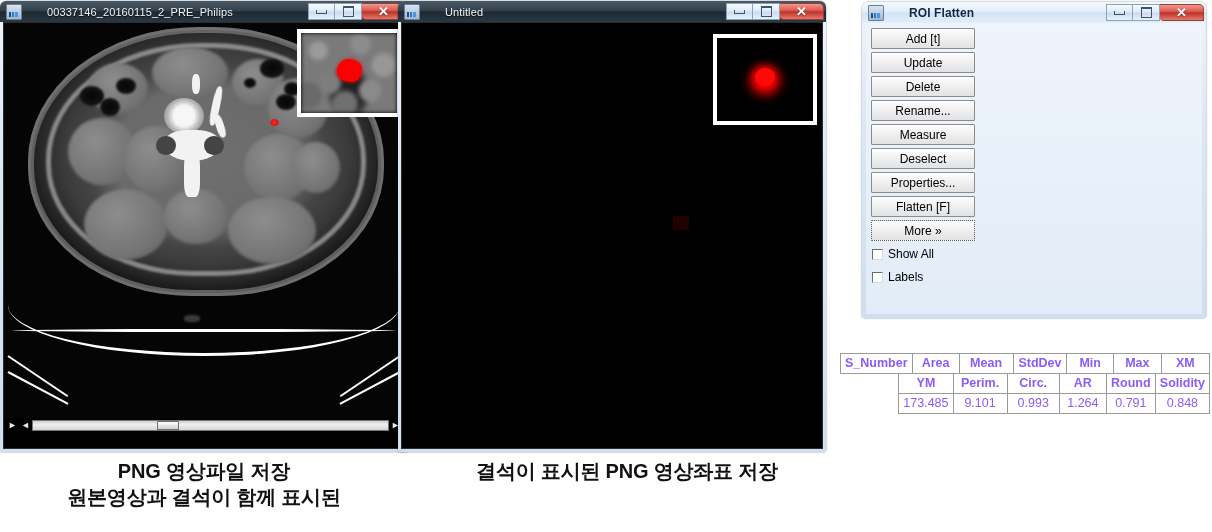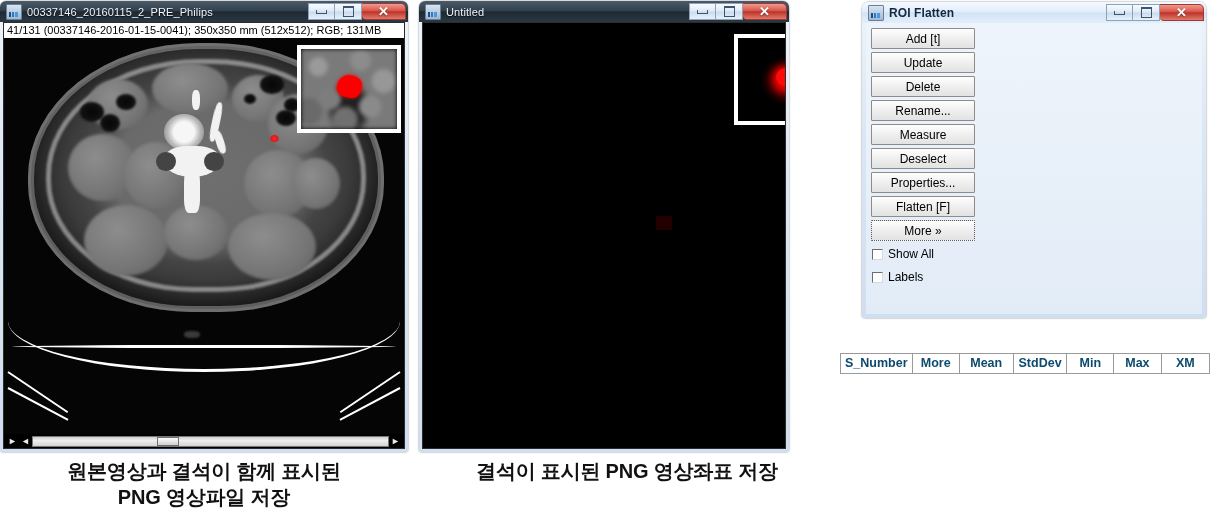--- a/index.html
+++ b/index.html
@@ -53,20 +53,21 @@
     left: 2px; bottom: 2px;
     width: 9px; height: 5px;
     background:
       linear-gradient(to right, #1b4f8c 0 2px, transparent 2px 3px, #2f79c4 3px 5px, transparent 5px 6px, #4a97e0 6px 9px);
   }
   .title-text {
     font-size: 11px;
     white-space: nowrap;
     overflow: hidden;
     letter-spacing: .1px;
+    margin-left: 20px;
   }
   .titlebar.dark .title-text { color: #f2f6fa; text-shadow: 0 1px 1px rgba(0,0,0,.8); }
   .titlebar.light .title-text { color: #12283f; font-weight: bold; font-size: 12px; }
 
   .win-btns {
     margin-left: auto;
     display: flex;
     align-items: center;
     gap: 0px;
     flex: 0 0 auto;
@@ -327,21 +328,21 @@
     border-bottom-color: #d9d9d9;
     background: #fff;
     box-sizing: border-box;
     flex: 0 0 auto;
   }
 
   
   .results {
     position: absolute;
     font-size: 12.5px;
-    color: #0c4a6e;
+    color: #8b5cf6;
   }
   .results table {
     border-collapse: collapse;
     table-layout: fixed;
   }
   .results td, .results th {
     border: 1px solid #9a9a9a;
     padding: 1px 4px;
     text-align: center;
     font-weight: normal;
@@ -383,21 +384,20 @@
       <span class="wbtn">
           <i class="glyph-max"></i>
         </span>
       <span class="wbtn close">
         <span class="glyph-close">✕</span>
       </span>
     </span>
   </div>
 
   <div class="ij-body">
-    <div class="ij-info">41/131 (00337146-2016-01-15-0041); 350x350 mm (512x512); RGB; 131MB</div>
 
     <div class="ij-canvas" style="height:395px;">
       <div class="ct">
         <div class="body-outer"></div>
         <div class="fat-ring"></div>
         <div class="muscle-ring"></div>
 
         <div class="organ" style="left:21%; top:10%; width:15%; height:13%;"></div>
         <div class="organ" style="left:37%; top:6%;  width:19%; height:13%;"></div>
         <div class="organ" style="left:57%; top:9%;  width:13%; height:12%;"></div>
@@ -449,21 +449,21 @@
       <span class="sb-arrow">►</span>
       <span class="sb-arrow">◄</span>
       <span class="sb-track">
         <span class="sb-thumb"></span>
       </span>
       <span class="sb-arrow">►</span>
     </div>
   </div>
 </div>
 
-<div class="win" id="w2" style="left:419px; top:1px; width:370px; height:451px;">
+<div class="win" id="w2" style="left:398px; top:1px; width:428px; height:451px;">
 
   <div class="titlebar dark">
     <span class="title-icon"></span>
     <span class="title-text">Untitled</span>
     <span class="win-btns">
       <span class="wbtn">
           <i class="glyph-min"></i>
         </span>
       <span class="wbtn">
           <i class="glyph-max"></i>
@@ -533,39 +533,57 @@
       </div>
     </div>
   </div>
 </div>
 
 <div class="results" style="left:840px; top:353px; width:370px;">
   <table>
     <tbody>
         <tr>
       <th style="width:66px;">S_Number</th>
-      <th style="width:48px;">More</th>
+      <th style="width:48px;">Area</th>
       <th style="width:55px;">Mean</th>
       <th style="width:54px;">StdDev</th>
       <th style="width:48px;">Min</th>
       <th style="width:49px;text-align:center;">Max</th>
       <th style="width:50px;">XM</th>
     </tr>
   </tbody>
     </table>
 
   <table style="margin-top:-1px;">
     <tbody>
+        <tr>
+      <th class="blank" style="width:66px; border:none;"></th>
+      <th style="width:48px;">YM</th>
+      <th style="width:55px;">Perim.</th>
+      <th style="width:54px;">Circ.</th>
+      <th style="width:48px;">AR</th>
+      <th style="width:49px;">Round</th>
+      <th style="width:50px;">Solidity</th>
+    </tr>
+    <tr>
+      <td class="blank" style="border:none;"></td>
+      <td>173.485</td>
+      <td>9.101</td>
+      <td>0.993</td>
+      <td>1.264</td>
+      <td>0.791</td>
+      <td>0.848</td>
+    </tr>
   </tbody>
     </table>
 </div>
 
 <div class="caption" style="left:0px; top:458px; width:408px;">
+  <div>PNG 영상파일 저장</div>
   <div>원본영상과 결석이 함께 표시된</div>
-  <div>PNG 영상파일 저장</div>
 </div>
 
 <div class="caption" style="left:413px; top:458px; width:428px;">
   <div>결석이 표시된 PNG 영상좌표 저장</div>
 </div>
 
 <div class="caption" style="left:845px; top:458px; width:366px;">
 </div>
 
 </body></html>

